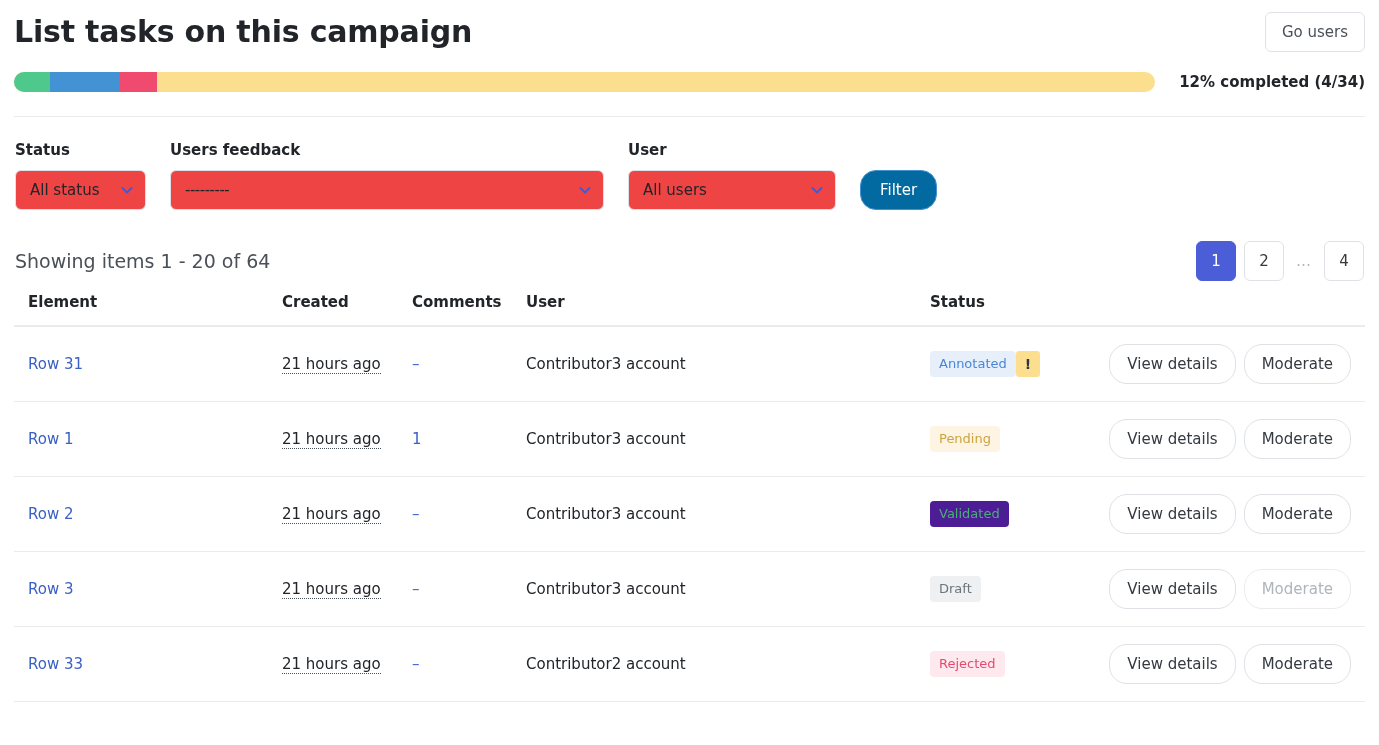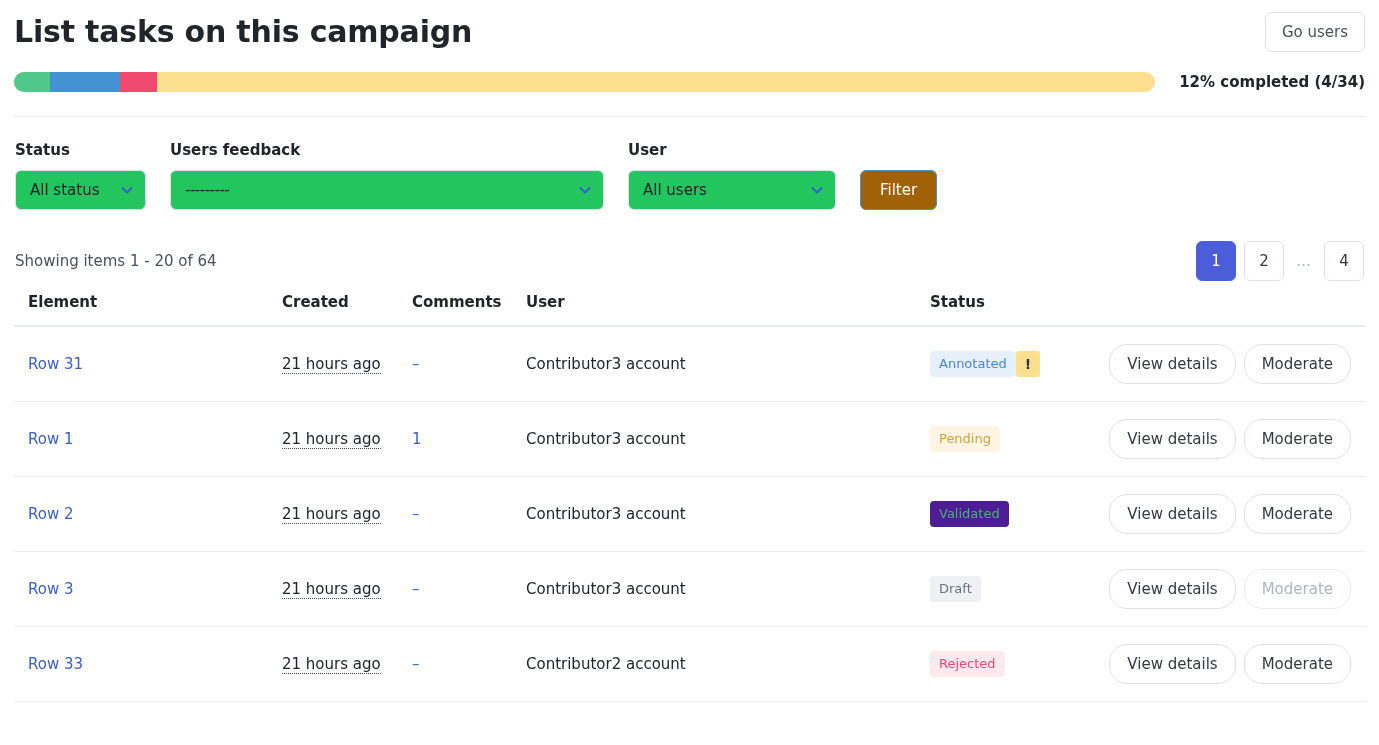--- a/index.html
+++ b/index.html
@@ -48,21 +48,21 @@
   .filters {
     display: flex; align-items: flex-end; gap: 0; margin-top: 24px;
     padding-left: 1px;
   }
   .field { display: flex; flex-direction: column; }
   .field-label {
     font-size: 15px; font-weight: 700; color: #212529; margin-bottom: 11px;
   }
   .select {
     position: relative; height: 40px; border: 1px solid #dee2e6;
-    border-radius: 6px; background: #22c55e; display: flex; align-items: center;
+    border-radius: 6px; background: #ef4444; display: flex; align-items: center;
     padding: 0 34px 0 14px; font-size: 15px; color: #212529; cursor: pointer;
     white-space: nowrap;
   }
   .select .chev {
     position: absolute; right: 12px; top: 50%; transform: translateY(-50%);
     display: block; width: 12px; height: 12px;
   }
   .select .chev svg { display: block; }
   .f-status { width: 131px; }
   .f-feedback { width: 434px; }
@@ -72,21 +72,21 @@
     background: #4291d0; border: 1px solid #4291d0; color: #fff;
     border-radius: 6px; height: 40px; padding: 0 19px; font-size: 15px;
     cursor: pointer; font-family: "DejaVu Sans", "Liberation Sans", sans-serif;
   }
 
   
   .table-meta {
     display: flex; align-items: center; justify-content: space-between;
     margin-top: 31px; padding: 0 1px;
   }
-  .showing { font-size: 15px; color: #495057; }
+  .showing { font-size: 19px; color: #495057; }
   .pagination { display: flex; align-items: center; gap: 8px; }
   .page-btn {
     min-width: 40px; height: 40px; border: 1px solid #dee2e6; background: #fff;
     border-radius: 6px; display: flex; align-items: center; justify-content: center;
     font-size: 15px; color: #343a40; cursor: pointer;
     font-family: "DejaVu Sans", "Liberation Sans", sans-serif;
   }
   .page-btn.active { background: #4c5ed7; border-color: #4c5ed7; color: #fff; }
   .page-ellipsis {
     min-width: 24px; text-align: center; color: #adb5bd; font-size: 15px;
@@ -195,21 +195,21 @@
       <div class="select f-user">
         <span>All users</span>
         <span class="chev">
           <svg width="12" height="12" viewBox="0 0 12 12">
               <path d="M1.5 4 L6 8.5 L10.5 4" fill="none" stroke="#3a5bd9" stroke-width="1.8" stroke-linecap="round" stroke-linejoin="round"></path>
             </svg>
         </span>
       </div>
     </div>
 
-    <button class="filter-btn" style="background: #a16207; border-color: rgb(66, 145, 208);">Filter</button>
+    <button class="filter-btn" style="background: #0369a1; border-color: rgb(66, 145, 208); border-radius: 16px;">Filter</button>
   </div>
 
   <div class="table-meta">
     <div class="showing">Showing items 1 - 20 of 64</div>
     <div class="pagination">
         <button class="page-btn active" style="background: rgb(76, 94, 215); border-color: rgb(76, 94, 215);">1</button>
         <button class="page-btn">2</button>
         <span class="page-ellipsis">…</span>
         <button class="page-btn">4</button>
       </div>

